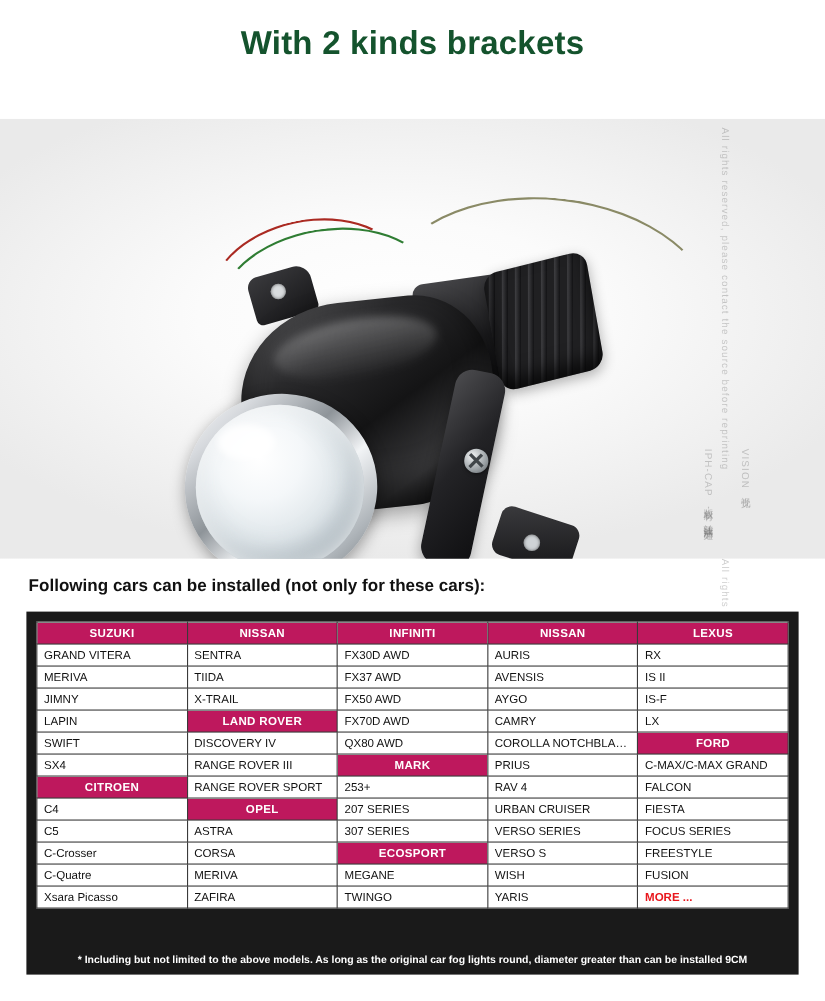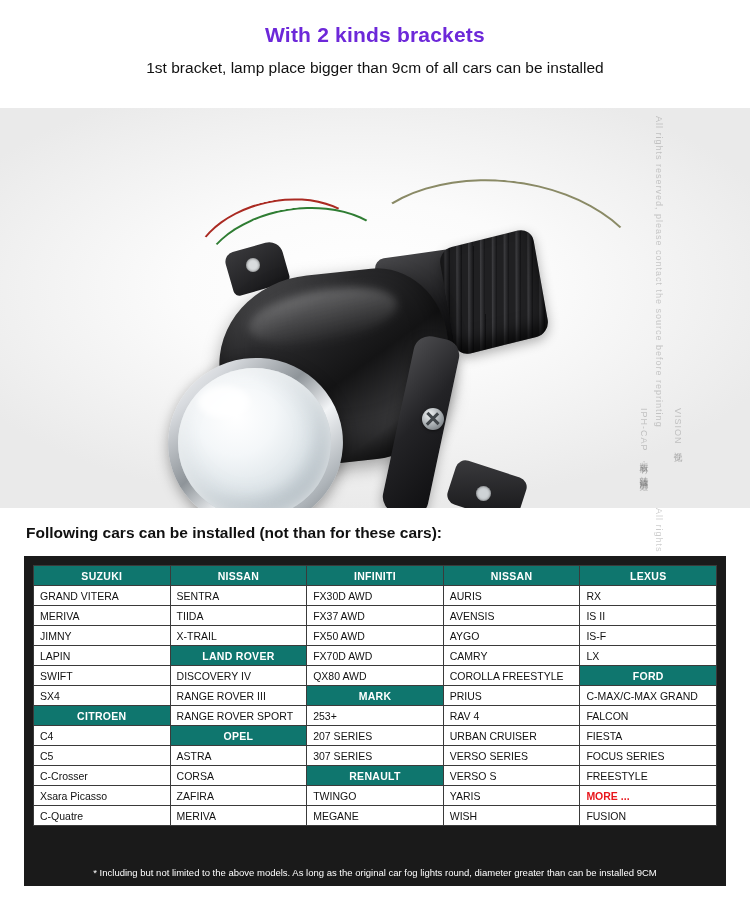--- a/index.html
+++ b/index.html
@@ -18,22 +18,22 @@
 
   
   .header {
     position: absolute;
     top: 0; left: 0;
     width: 750px;
     padding-top: 22px;
     text-align: center;
   }
   .title-main {
-    color: #6d28d9;
-    font-size: 21px;
+    color: #14532d;
+    font-size: 30px;
     font-weight: bold;
     letter-spacing: 0.2px;
     line-height: 1.2;
   }
   .title-sub {
     margin-top: 12px;
     color: #111111;
     font-size: 15.5px;
     font-weight: normal;
     line-height: 1.2;
@@ -252,48 +252,47 @@
     height: 20px;
     padding: 0 6px;
     font-size: 10.5px;
     color: #111111;
     white-space: nowrap;
     overflow: hidden;
     text-overflow: ellipsis;
     background: #ffffff;
   }
   table.cars td.brand {
-    background: #0f766e;
+    background: #be185d;
     color: #ffffff;
     font-weight: bold;
     text-align: center;
     letter-spacing: 0.3px;
   }
   table.cars td.more {
     color: #e8161c;
     font-weight: bold;
   }
   .table-note {
     position: absolute;
     left: 9px; right: 9px; bottom: 8px;
     text-align: center;
     color: #ffffff;
     font-size: 9.5px;
-    font-weight: normal;
+    font-weight: bold;
     line-height: 1.2;
   }
 </style>
 </head>
 <body>
 
 <div class="page">
 
   <div class="header">
     <div class="title-main">With 2 kinds brackets</div>
-    <div class="title-sub">1st bracket, lamp place bigger than 9cm of all cars can be installed</div>
   </div>
 
   <div class="hero">
     <div class="hero-bg"></div>
 
     <div class="lamp">
       <div class="wire"></div>
       <div class="wire green"></div>
       <div class="wire long"></div>
       <div class="tab-left"></div>
@@ -314,21 +313,21 @@
     <div class="wm wm-1">All rights reserved, please contact the source before reprinting</div>
     <div class="wm wm-2">VISION视觉</div>
     <div class="wm wm-3">IPH-CAP   版权所有，转载请注明出处</div>
   </div>
 
   <div class="wm wm-4">All rights reserved</div>
   <div class="wm wm-5">please contact the source before reprinting</div>
   <div class="wm wm-6">VISION视觉</div>
   <div class="wm wm-7">9CM</div>
 
-  <div class="section-title">Following cars can be installed (not than for these cars):</div>
+  <div class="section-title">Following cars can be installed (not only for these cars):</div>
 
   <div class="table-frame">
     <table class="cars">
       <tbody>
           <tr>
             <td class="brand">SUZUKI</td>
             <td class="brand">NISSAN</td>
             <td class="brand">INFINITI</td>
             <td class="brand">NISSAN</td>
             <td class="brand">LEXUS</td>
@@ -358,21 +357,21 @@
             <td class="">LAPIN</td>
             <td class="brand">LAND ROVER</td>
             <td class="">FX70D AWD</td>
             <td class="">CAMRY</td>
             <td class="">LX</td>
           </tr>
           <tr>
             <td class="">SWIFT</td>
             <td class="">DISCOVERY IV</td>
             <td class="">QX80 AWD</td>
-            <td class="">COROLLA FREESTYLE</td>
+            <td class="">COROLLA NOTCHBLACK</td>
             <td class="brand">FORD</td>
           </tr>
           <tr>
             <td class="">SX4</td>
             <td class="">RANGE ROVER III</td>
             <td class="brand">MARK</td>
             <td class="">PRIUS</td>
             <td class="">C-MAX/C-MAX GRAND</td>
           </tr>
           <tr>
@@ -392,36 +391,36 @@
           <tr>
             <td class="">C5</td>
             <td class="">ASTRA</td>
             <td class="">307 SERIES</td>
             <td class="">VERSO SERIES</td>
             <td class="">FOCUS SERIES</td>
           </tr>
           <tr>
             <td class="">C-Crosser</td>
             <td class="">CORSA</td>
-            <td class="brand">RENAULT</td>
+            <td class="brand">ECOSPORT</td>
             <td class="">VERSO S</td>
             <td class="">FREESTYLE</td>
+          </tr>
+          <tr>
+            <td class="">C-Quatre</td>
+            <td class="">MERIVA</td>
+            <td class="">MEGANE</td>
+            <td class="">WISH</td>
+            <td class="">FUSION</td>
           </tr>
           <tr>
             <td class="">Xsara Picasso</td>
             <td class="">ZAFIRA</td>
             <td class="">TWINGO</td>
             <td class="">YARIS</td>
             <td class="more">MORE ...</td>
           </tr>
-          <tr>
-            <td class="">C-Quatre</td>
-            <td class="">MERIVA</td>
-            <td class="">MEGANE</td>
-            <td class="">WISH</td>
-            <td class="">FUSION</td>
-          </tr>
         </tbody>
     </table>
     <div class="table-note">* Including but not limited to the above models. As long as the original car fog lights round, diameter greater than can be installed 9CM</div>
   </div>
 
 </div>
 
 </body></html>

